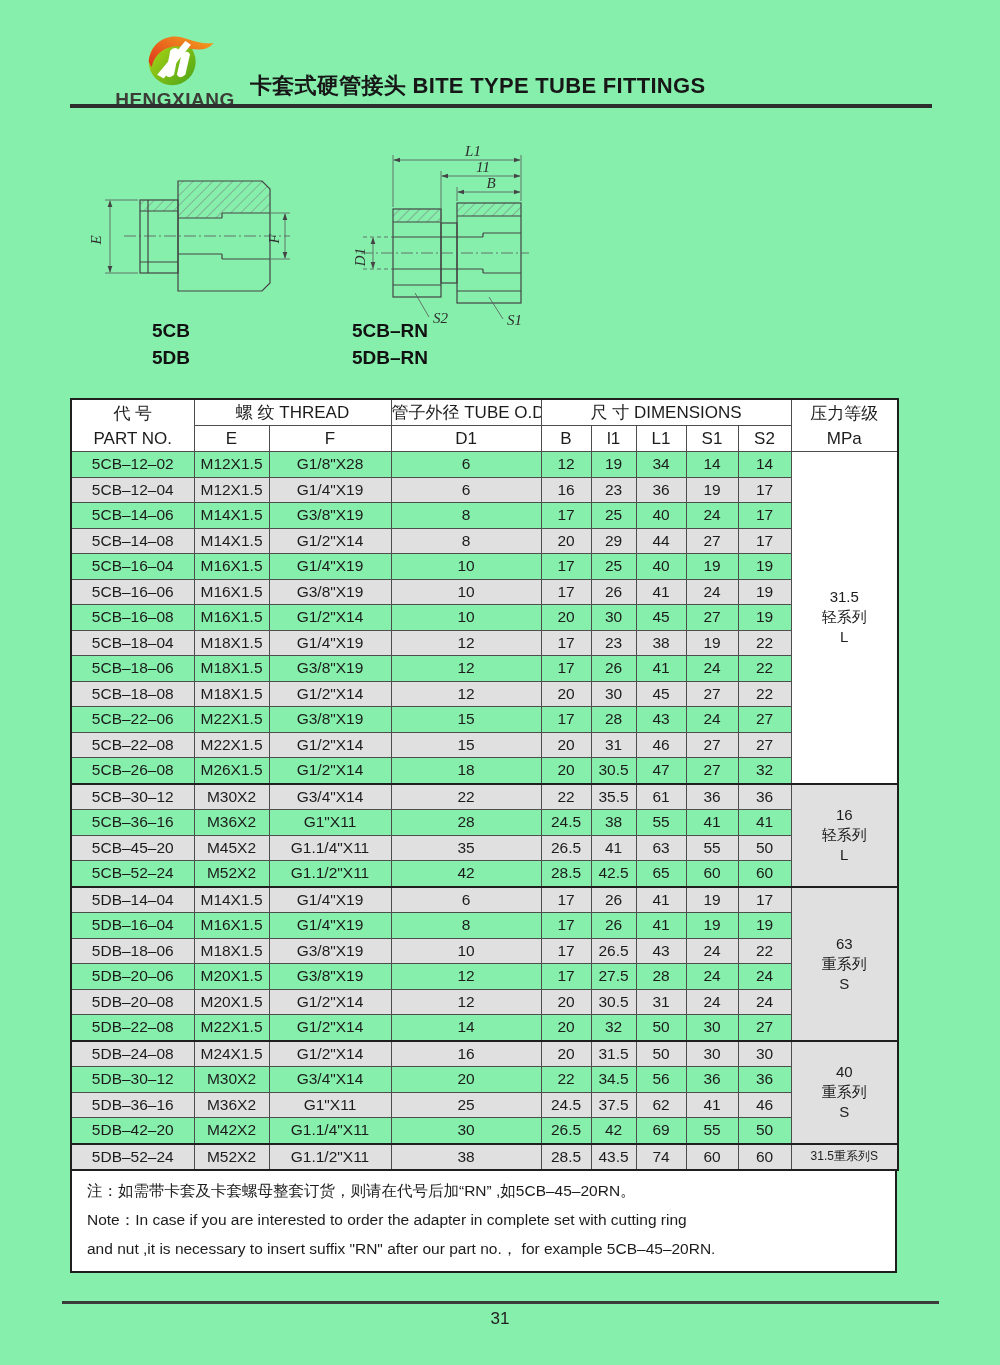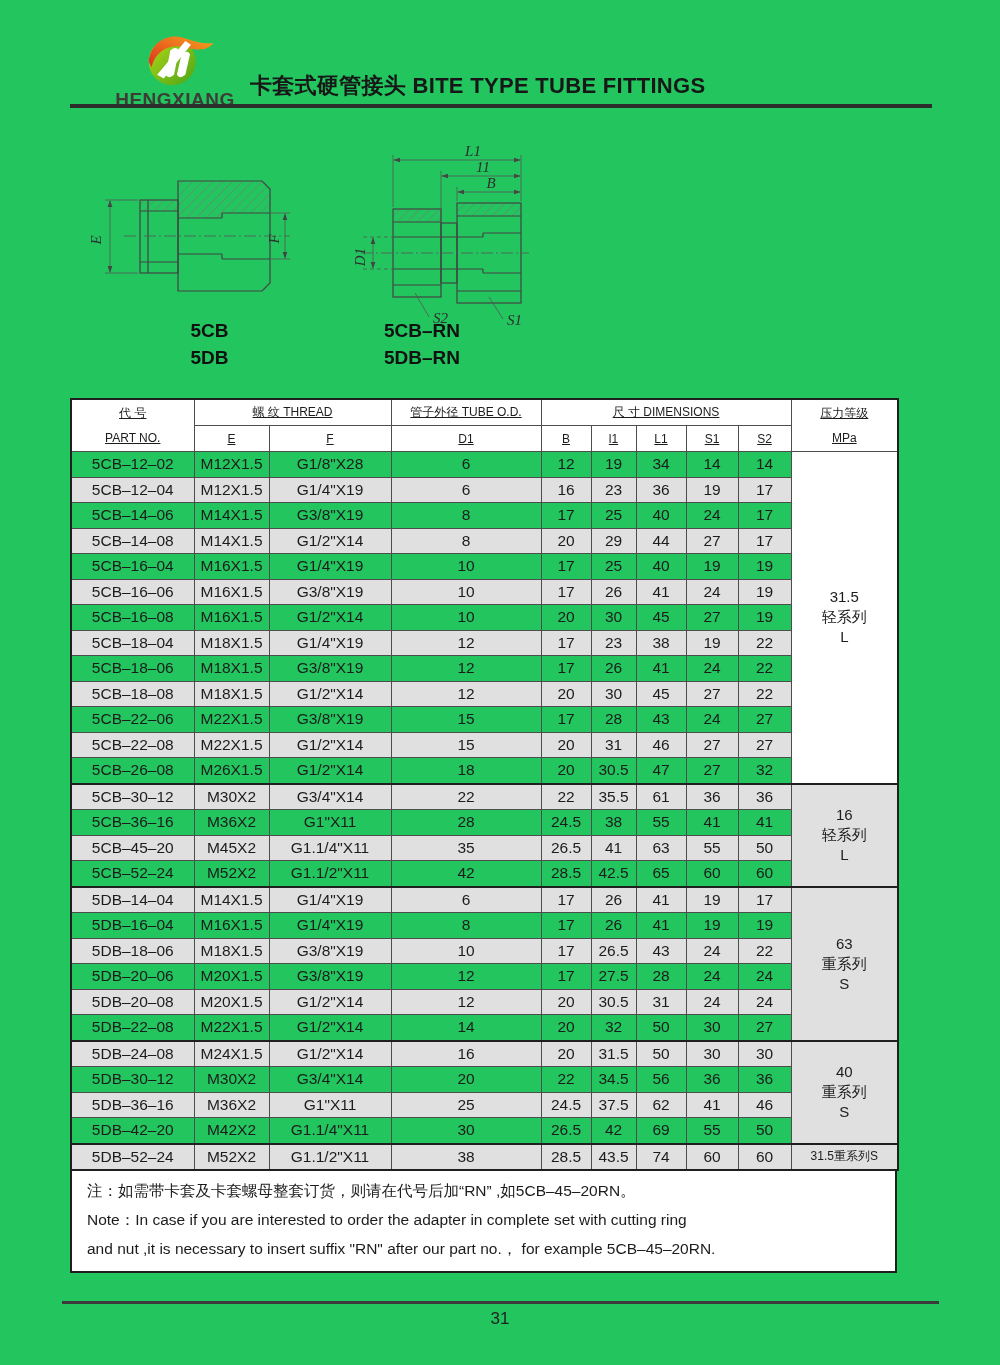--- a/index.html
+++ b/index.html
@@ -1,45 +1,45 @@
 <!DOCTYPE html>
 <html><head>
 <meta charset="utf-8">
 <title>BSPP FEMALE</title>
 <style>
   html,body { margin:0; padding:0; background:#ffffff; }
   .page {
     position:relative; width:1000px; height:1365px; margin:0 auto;
-    background:#22c55e; font-family:"Liberation Sans", sans-serif; color:#222;
+    background:#86efac; font-family:"Liberation Sans", sans-serif; color:#222;
     overflow:hidden;
   }
 
   
   .brand { position:absolute; left:103px; top:26px; width:144px; text-align:center; }
   .brand svg { display:block; margin:0 auto; width:86px; height:62px; }
   .brand-name { font-size:19px; font-weight:bold; color:#3d3d38; letter-spacing:0.5px; margin-top:1px; }
   .title { position:absolute; left:250px; top:71px; font-size:22px; font-weight:bold; color:#171717; letter-spacing:0.3px; white-space:nowrap; }
   .header-rule { position:absolute; left:70px; top:104px; width:862px; height:4px; background:#2d2d2d; }
 
   
   .diagram-left  { position:absolute; left:90px;  top:155px; }
   .diagram-right { position:absolute; left:315px; top:145px; }
   .dim-label { font-family:"Liberation Serif", serif; font-style:italic; font-size:15px; fill:#2e2e2e; }
-  .caption { position:absolute; text-align:center; font-weight:bold; font-size:19px; line-height:27px; color:#111; }
+  .caption { position:absolute; font-weight:bold; font-size:19px; line-height:27px; color:#111; }
   .caption-left  { left:152px; top:317px; width:115px; }
   .caption-right { left:352px; top:317px; width:140px; }
   .product-heading { position:absolute; left:731px; top:273px; color:#1b1410; }
   .ph-cn { font-size:25px; font-weight:bold; letter-spacing:2px; }
   .ph-en { font-size:21px; font-weight:bold; margin-top:6px; letter-spacing:0.5px; }
 
   
   .table-wrap { position:absolute; left:70px; top:398px; width:827px; }
   table { border-collapse:collapse; table-layout:fixed; width:827px; border:2px solid #1f1f1f; }
   th, td { border:1px solid #4d4d4d; text-align:center; padding:0; overflow:hidden; white-space:nowrap; }
-  thead th { font-weight:normal; font-size:12px; color:#1c1c1c; background:#fff;text-decoration:underline; }
+  thead th { font-weight:normal; font-size:17px; color:#1c1c1c; background:#fff; }
   thead tr.h1 th { height:25px; }
   thead tr.h2 th { height:25px; }
   .two-line div { line-height:25px; height:25px; }
   tbody td { font-size:15.5px; height:24.5px; color:#1c1c1c; }
   tbody tr:nth-child(even) td { background:#e0e0e0; }
   tbody td.pressure-cell { background:#ffffff; font-size:15px; }
   tbody td.pressure-cell div { line-height:20px; }
   tbody td.pressure-oneline { background:#ffffff; font-size:12px; }
   tbody tr.group-start td { border-top:2px solid #1f1f1f; }
 

